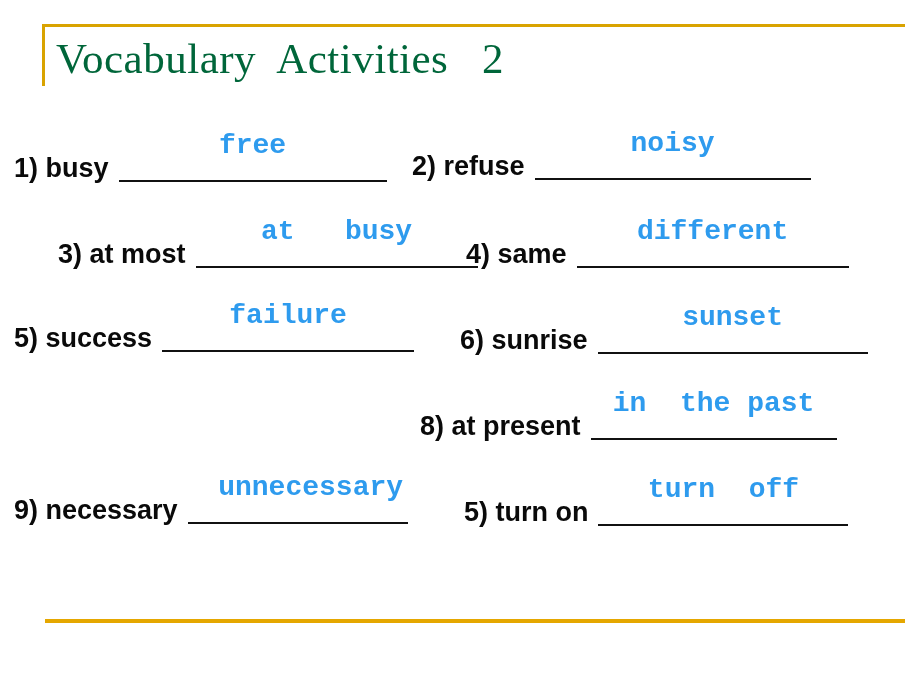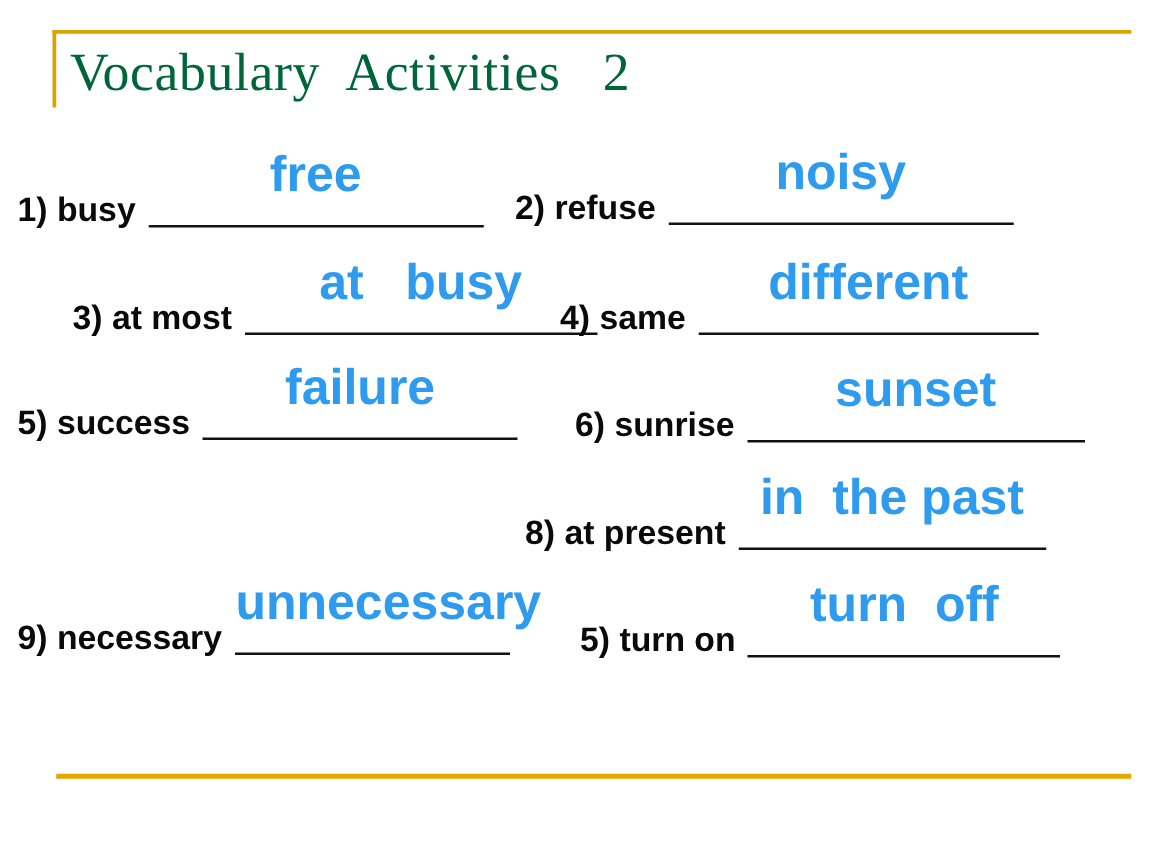--- a/index.html
+++ b/index.html
@@ -82,36 +82,36 @@
     height: 30px;
     margin-left: 10px;
   }
   .answer {
     position: absolute;
     left: 0;
     right: 0;
     bottom: 20px;
     text-align: center;
     font-weight: bold;
-    font-size: 40px;
+    font-size: 28px;
     color: #2E9BEE;
     line-height: 1;
     white-space: pre;
-    font-family: Liberation Sans, sans-serif;
+    font-family: Liberation Mono, monospace;
   }
   .answer.overflow {
     overflow: visible;
     white-space: pre;
   }
 
   
   #item-1  { left: 14px;  top: 150px; }
   #item-2  { left: 412px; top: 148px; }
   #item-3  { left: 14px;  top: 236px; margin-left: 44px; }
-  #item-4  { left: 448px; top: 236px; }
+  #item-4  { left: 466px; top: 236px; }
   #item-5  { left: 14px;  top: 320px; }
   #item-6  { left: 448px; top: 322px; margin-left: 12px; }
   #item-7  { left: 14px;  top: 406px; }
   #item-8  { left: 420px; top: 408px; }
   #item-9  { left: 14px;  top: 492px; }
   #item-10 { left: 464px; top: 494px; }
 
   #blank-1  { width: 268px; }
   #blank-2  { width: 276px; }
   #blank-3  { width: 282px; }

